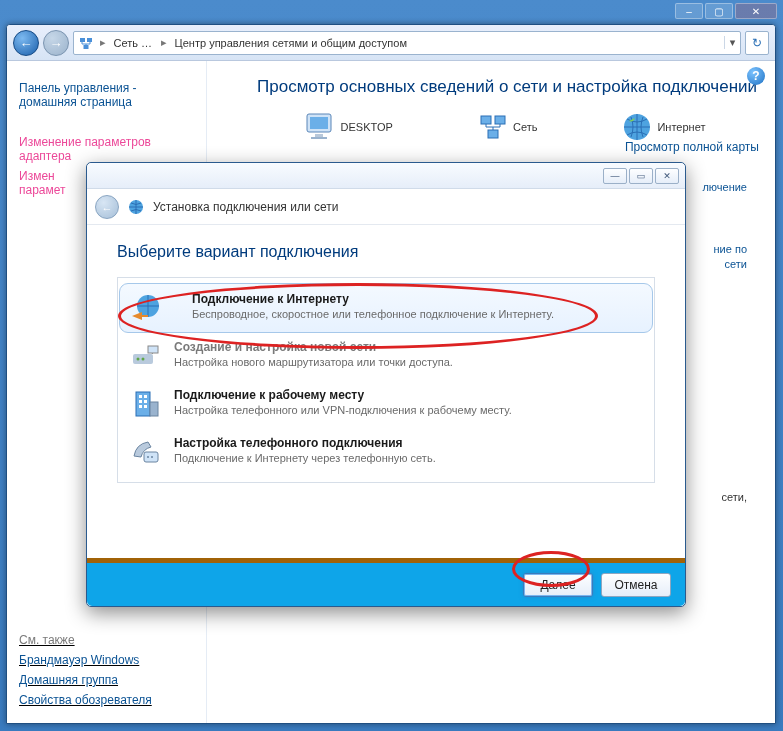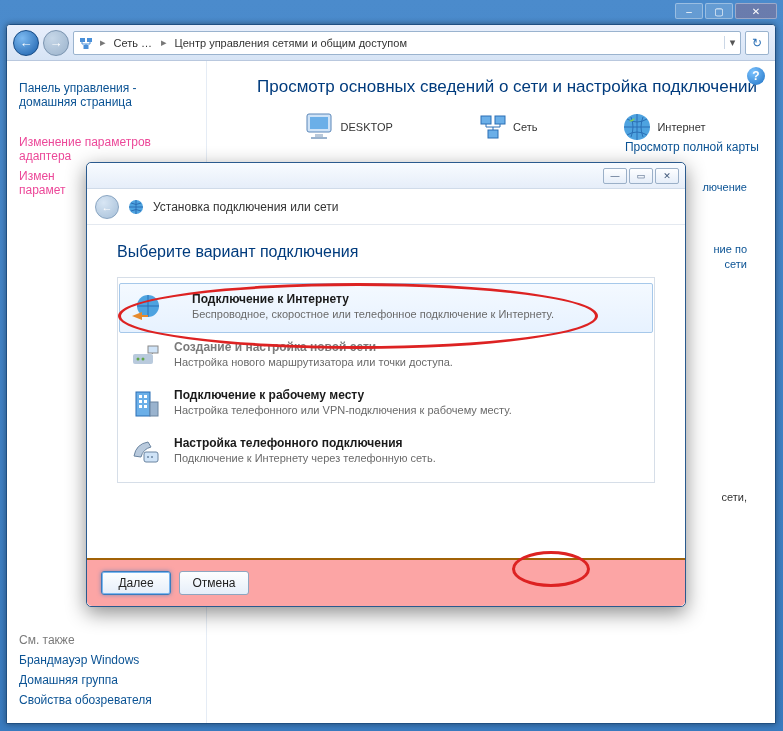--- a/index.html
+++ b/index.html
@@ -169,36 +169,36 @@
   .option-list {
     border:1px solid #d6dee8; padding:6px 2px;
   }
   .option {
     display:flex; align-items:flex-start;
     padding:8px 10px; gap:12px;
     position:relative;
   }
   .option.selected {
     background:linear-gradient(180deg,#f4f9ff,#e7f2ff);
-    border:1px solid #a6c8ea; border-radius:2px;
+    border:1px solid #a6c8ea; border-radius:9px;
     margin:-1px;
     gap:30px;
   }
   .opt-icon {
     width:32px;height:32px;flex-shrink:0;
     display:flex;align-items:center;justify-content:center;
   }
   .opt-text { font-size:12px; }
   .opt-title { color:#1a1a1a; font-weight:600; margin-bottom:2px;}
   .option.disabled .opt-title { color:#7a7a7a; font-weight:600;}
   .opt-desc { color:#6a6a6a; font-size:11px;}
   .wizard-buttons {
-    height: 48px; border-top:2px solid #a16207;
-    background:#fca5a5;
-    display:flex; align-items:center;
+    height: 48px; border-top:5px solid #a16207;
+    background:#0ea5e9;
+    display:flex; justify-content:flex-end; align-items:center;
     padding: 0 14px; gap:8px;
     border-radius:0 0 5px 5px;
   }
   .wbtn {
     min-width:70px; height:24px;
     border:1px solid #8ea6c0;
     background:linear-gradient(180deg,#fdfeff,#e6eef9);
     border-radius:3px;
     font-size:12px; color:#222;
     display:flex;align-items:center;justify-content:center;
@@ -206,21 +206,21 @@
   }
   .wbtn.primary {
     border:1px solid #3a7bbd;
     box-shadow: 0 0 0 1px #7bb6ef inset, 0 0 4px rgba(58,123,189,0.6);
   }
   
   .anno {
     position:absolute; border:3px solid #d22; border-radius:50%;
     pointer-events:none; z-index:20;
   }
-  .sideblock { position:absolute; bottom:10px; left:12px; width:176px; font-size:12px;}
+  .sideblock { position:absolute; bottom:10px; left:12px; width:176px; font-size:12px;text-decoration:underline;}
   .sideblock .mut { color:#7a7a7a; margin-bottom:6px;}
   .sideblock .link { color:#0b5394; margin:6px 0;}
   .blurred-link {
     display:inline-block;
     height:10px;
     background:#2d6fb4;
     opacity:.55;
     filter: blur(2px);
     border-radius:2px;
   }

